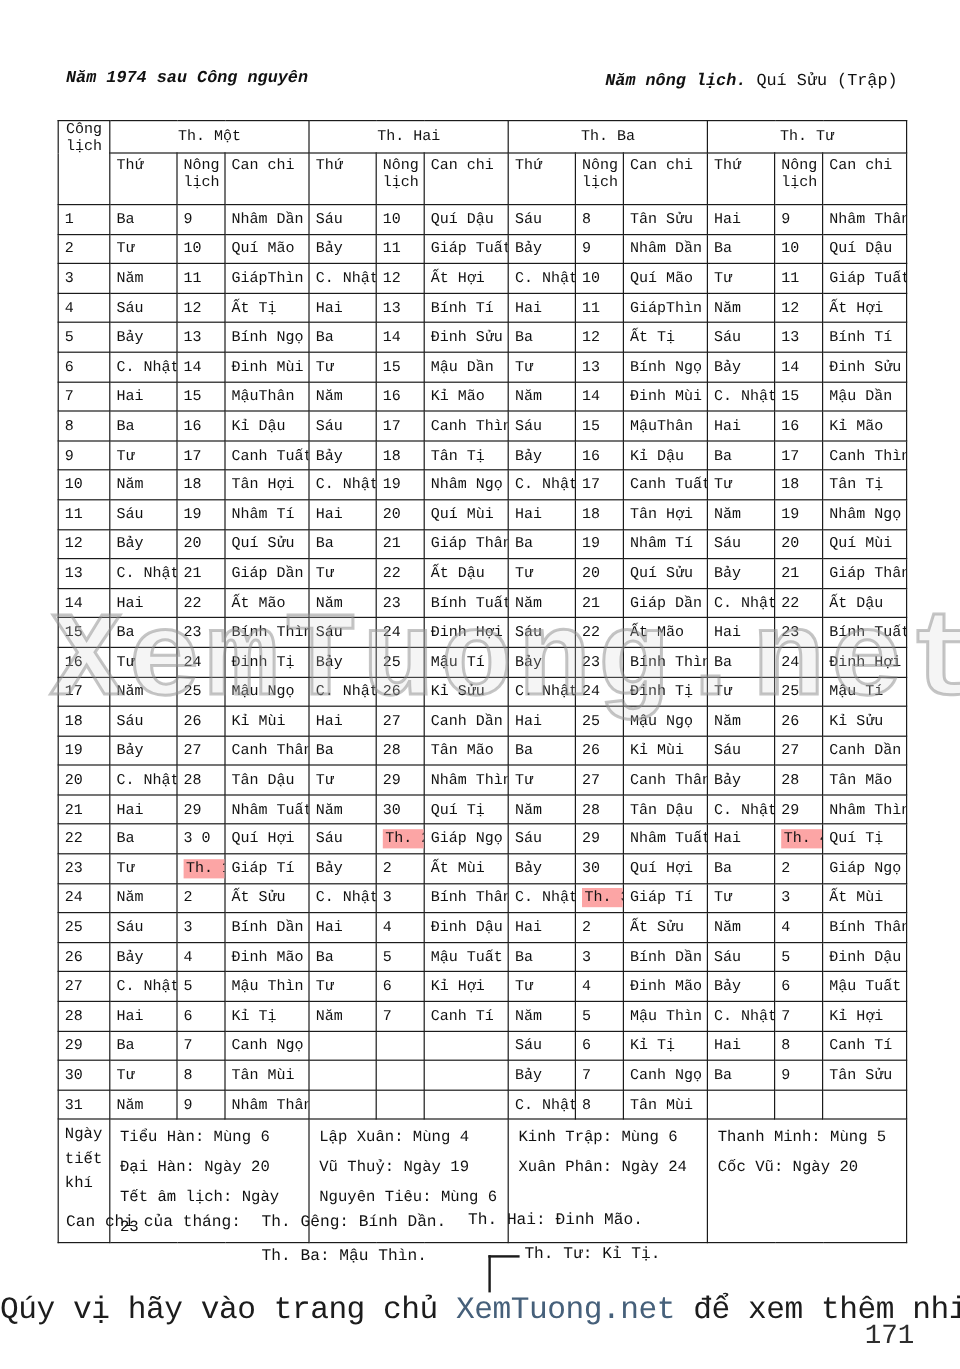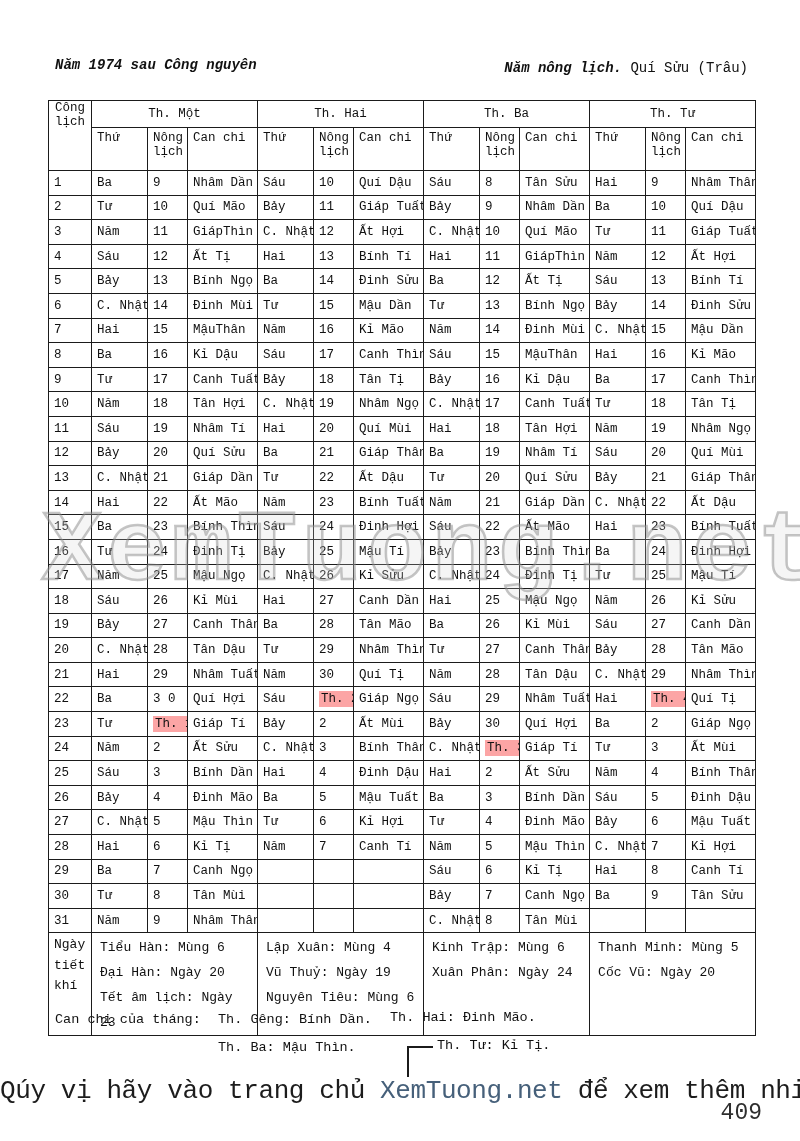--- a/index.html
+++ b/index.html
@@ -73,21 +73,21 @@
   }
 </style>
 </head>
 <body>
 
 <div class="page">
 
   <div class="hdr-left">Năm 1974 sau Công nguyên</div>
 
   <div class="hdr-right">
-    <div><span class="lbl">Năm nông lịch.</span> <span>Quí Sửu (Trâu)</span></div>
+    <div><span class="lbl">Năm nông lịch.</span> <span>Quí Sửu (Trập)</span></div>
   </div>
 
   <div class="watermark">XemTuong.net</div>
 
   <table class="cal">
     <colgroup>
       <col style="width:43px">
       <col style="width:56px">
         <col style="width:40px">
         <col style="width:70px">
@@ -616,15 +616,15 @@
 
   <div class="canchi-label">Can chi của tháng:</div>
   <div class="cc-item cc-1a">Th. Gêng: Bính Dần.</div>
   <div class="cc-item cc-1b">Th. Hai: Đinh Mão.</div>
   <div class="cc-item cc-2a">Th. Ba: Mậu Thìn.</div>
   <div class="cc-item cc-2b">Th. Tư: Kỉ Tị.</div>
   <div class="bracket"></div>
 
   <div class="footer-big"><span>Qúy vị hãy vào trang chủ </span><span class="brand" id="brand" style="color: rgb(70, 96, 122);">XemTuong.net</span><span> để xem thêm nhiều mục hay khác</span></div>
 
-  <div class="pagenum">409</div>
+  <div class="pagenum">171</div>
 
 </div>
 
 </body></html>

